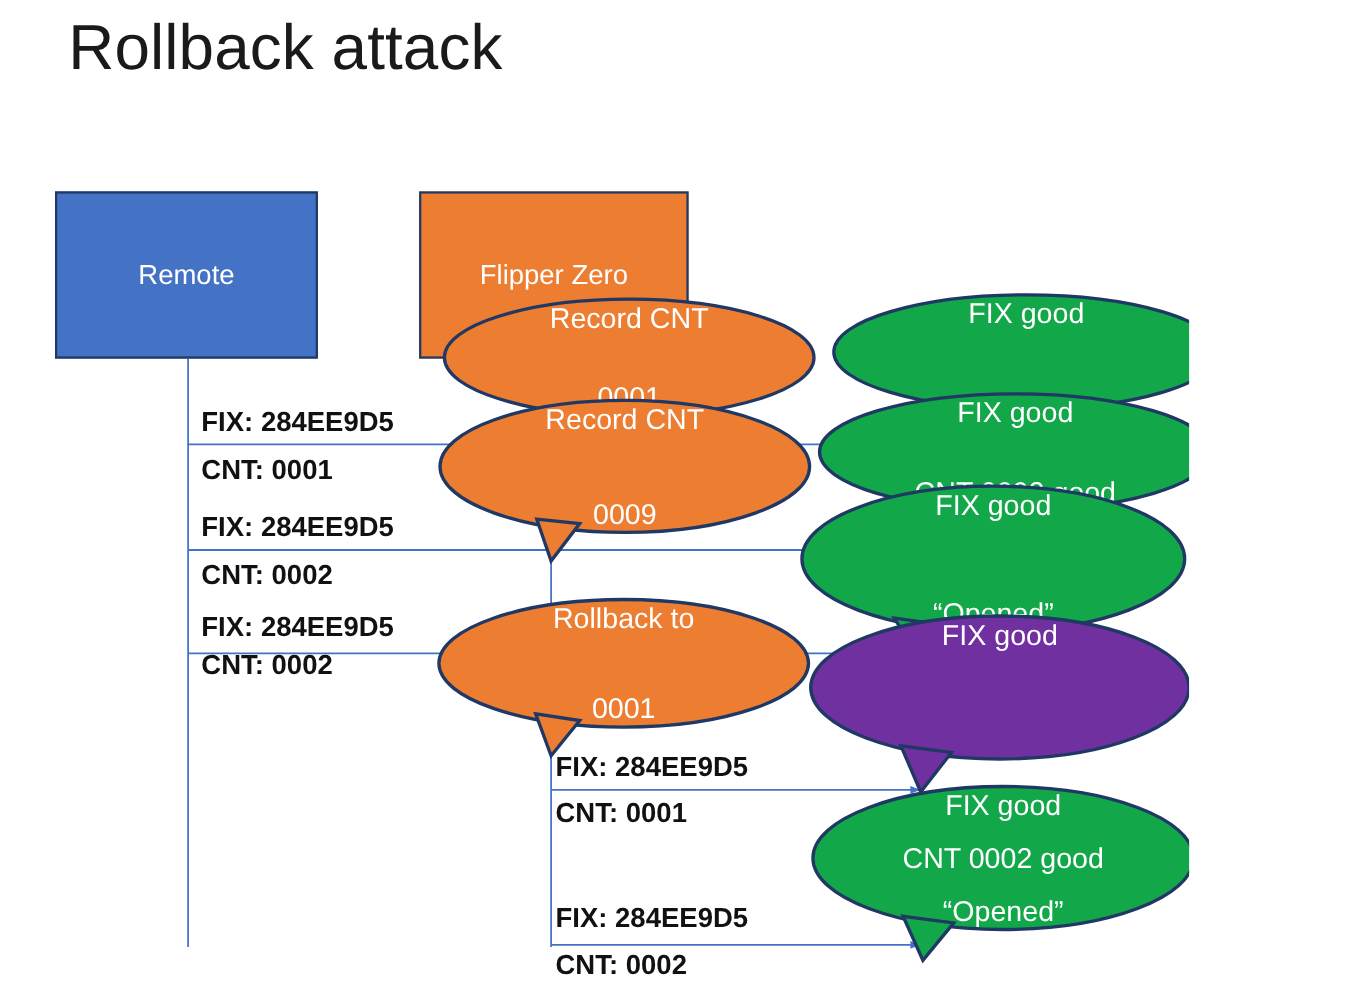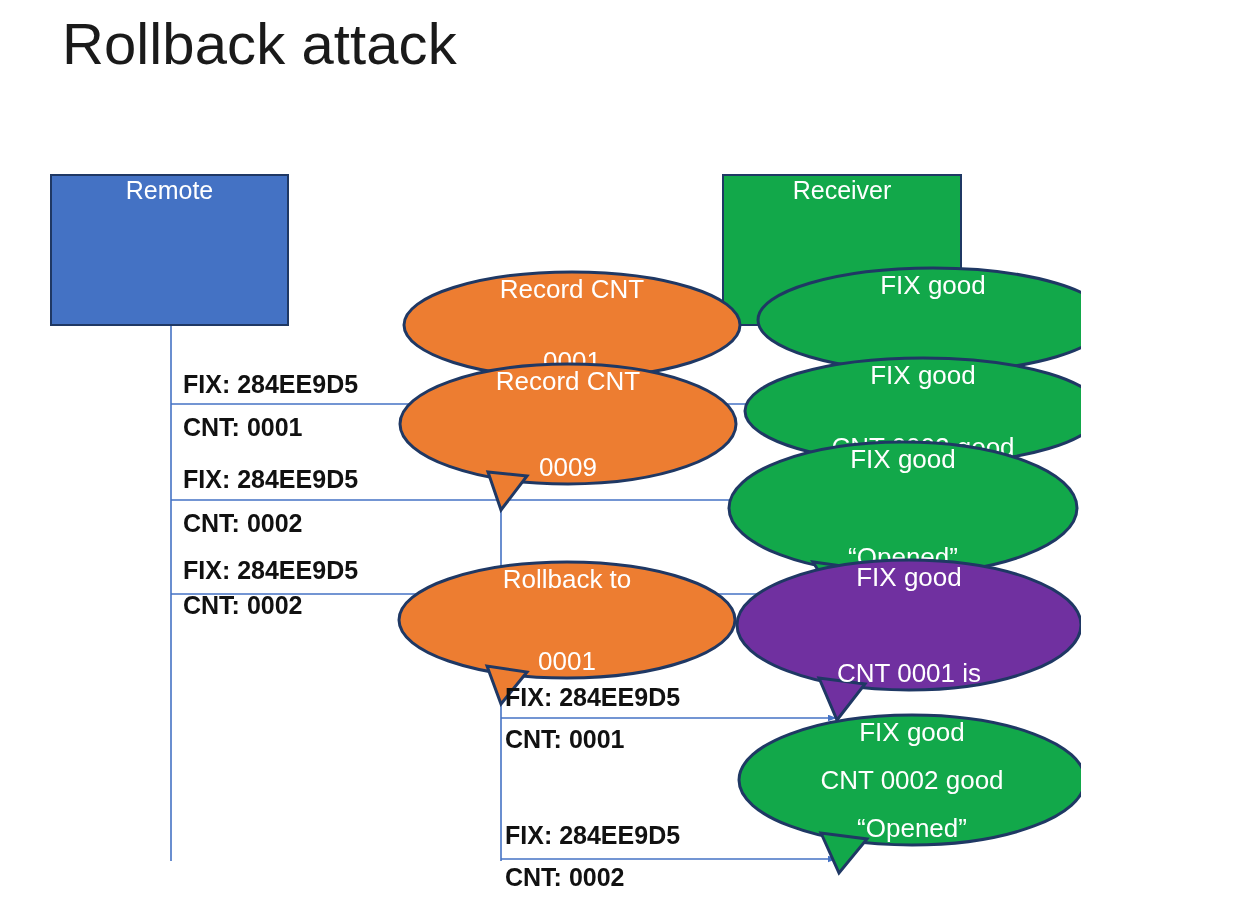--- a/index.html
+++ b/index.html
@@ -38,20 +38,21 @@
   }
 
   
   .actor-box {
     position: absolute;
     border: 2.5px solid #1F3864;
     box-sizing: border-box;
     color: #ffffff;
     font-size: 25px;
     display: flex;
+    align-items: center;
     justify-content: center;
     text-align: center;
   }
   .actor-box .actor-label { pointer-events: none; }
 
   #actor-remote   { left: 50px;  top: 174px; width: 239px; height: 152px; background: #4472C4; }
   #actor-flipper  { left: 381px; top: 174px; width: 245px; height: 152px; background: #ED7D31; }
   #actor-receiver { left: 722px; top: 174px; width: 240px; height: 152px; background: #12A84A; }
 
   
@@ -111,22 +112,22 @@
     <line x1="501" y1="500" x2="841" y2="500" stroke="#4472C4" stroke-width="1.6"></line>
     <line x1="501" y1="594" x2="841" y2="594" stroke="#4472C4" stroke-width="1.6"></line>
 
     <line x1="501" y1="718" x2="836" y2="718" stroke="#4472C4" stroke-width="1.6" marker-end="url(#arrowhead)"></line>
     <line x1="501" y1="859" x2="836" y2="859" stroke="#4472C4" stroke-width="1.6" marker-end="url(#arrowhead)"></line>
   </svg>
 
   <div class="actor-box" id="actor-remote">
     <span class="actor-label">Remote</span>
   </div>
-  <div class="actor-box" id="actor-receiver">
-    <span class="actor-label">Receiver</span>
+  <div class="actor-box" id="actor-flipper">
+    <span class="actor-label">Flipper Zero</span>
   </div>
 
   <div class="callout" style="left:404px; top:272px; width:336px; height:106px;">
     <svg width="336" height="126" viewBox="0 0 336 126">
       <path d="M168 0 C260 0 336 23.7 336 53 C336 82.3 260 106 168 106 C76 106 0 82.3 0 53 C0 23.7 76 0 168 0 Z" fill="#ED7D31" stroke="#1F3864" stroke-width="3"></path>
       <path d="M104 98 L96 126 L136 104 Z" fill="#ED7D31" stroke="#1F3864" stroke-width="3"></path>
     </svg>
     <div class="callout-text" style="height:106px;">
       <span>Record CNT</span>
       <span>0001</span>
@@ -137,21 +138,21 @@
     <svg width="336" height="146" viewBox="0 0 336 146">
       <path d="M168 0 C260 0 336 26.8 336 60 C336 93.2 260 120 168 120 C76 120 0 93.2 0 60 C0 26.8 76 0 168 0 Z" fill="#ED7D31" stroke="#1F3864" stroke-width="3"></path>
       <path d="M88 108 L101 146 L127 112 Z" fill="#ED7D31" stroke="#1F3864" stroke-width="3"></path>
     </svg>
     <div class="callout-text" style="height:120px;">
       <span>Record CNT</span>
       <span>0009</span>
     </div>
   </div>
 
-  <div class="callout" style="left:399px; top:562px; width:336px; height:116px;">
+  <div class="callout" style="left:399px; top:545px; width:336px; height:116px;">
     <svg width="336" height="142" viewBox="0 0 336 142">
       <path d="M168 0 C260 0 336 26 336 58 C336 90 260 116 168 116 C76 116 0 90 0 58 C0 26 76 0 168 0 Z" fill="#ED7D31" stroke="#1F3864" stroke-width="3"></path>
       <path d="M88 104 L102 142 L128 110 Z" fill="#ED7D31" stroke="#1F3864" stroke-width="3"></path>
     </svg>
     <div class="callout-text" style="height:116px;">
       <span>Rollback to</span>
       <span>0001</span>
     </div>
   </div>
 
@@ -185,21 +186,20 @@
     </div>
   </div>
 
   <div class="callout" style="left:737px; top:560px; width:344px; height:130px;">
     <svg width="344" height="160" viewBox="0 0 344 160">
       <path d="M172 0 C267 0 344 29.1 344 65 C344 100.9 267 130 172 130 C77 130 0 100.9 0 65 C0 29.1 77 0 172 0 Z" fill="#7030A0" stroke="#1F3864" stroke-width="3"></path>
       <path d="M82 118 L100 160 L128 124 Z" fill="#7030A0" stroke="#1F3864" stroke-width="3"></path>
     </svg>
     <div class="callout-text" style="height:130px;">
       <span>FIX good</span>
-      <span>CNT 0001 is</span>
     </div>
   </div>
 
   <div class="callout" style="left:739px; top:715px; width:346px; height:130px;">
     <svg width="346" height="160" viewBox="0 0 346 160">
       <path d="M173 0 C268 0 346 29.1 346 65 C346 100.9 268 130 173 130 C78 130 0 100.9 0 65 C0 29.1 78 0 173 0 Z" fill="#12A84A" stroke="#1F3864" stroke-width="3"></path>
       <path d="M82 118 L100 158 L128 124 Z" fill="#12A84A" stroke="#1F3864" stroke-width="3"></path>
     </svg>
     <div class="callout-text" style="height:130px;">
       <span>FIX good</span>

